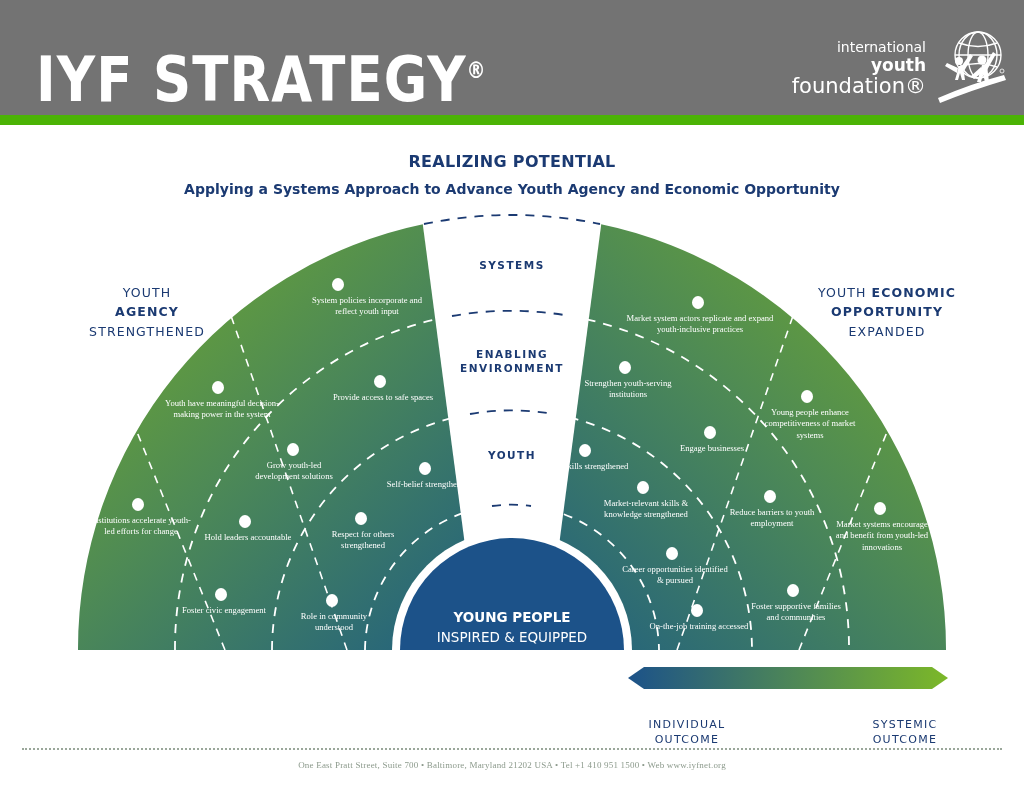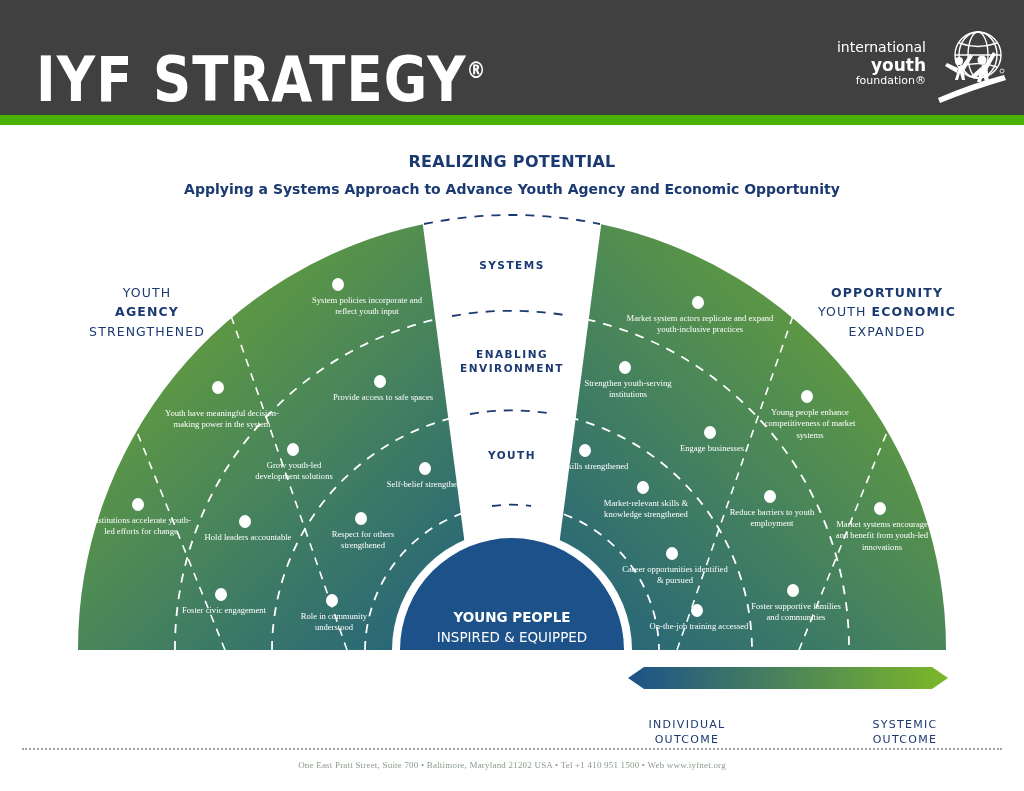--- a/index.html
+++ b/index.html
@@ -7,21 +7,21 @@
   body {
     font-family: "Liberation Sans", sans-serif;
     background:#ffffff;
     position:relative;
     overflow:hidden;
   }
 
   
   #header {
     position:absolute; left:0; top:0; width:1024px; height:115px;
-    background:#404040;
+    background:#737373;
   }
   #header-title {
     position:absolute; left:36px; top:48px;
     color:#ffffff;
     font-size:50px;
     font-weight:bold;
     font-family:"DejaVu Sans", sans-serif;
     letter-spacing:1px;
     line-height:1;
     transform:scaleX(1.06) scaleY(1.25);
@@ -33,21 +33,21 @@
     position:absolute; right:16px; top:26px;
     width:200px; height:80px;
   }
   #logo-text {
     position:absolute; right:82px; top:14px;
     text-align:right; color:#fff; line-height:1.12;
     font-family:"DejaVu Sans", sans-serif;
   }
   #logo-text .l1 { font-size:14px; }
   #logo-text .l2 { font-size:17px; font-weight:bold; }
-  #logo-text .l3 { font-size:11px; }
+  #logo-text .l3 { font-size:21px; }
   #logo-mark { position:absolute; right:0; top:2px; }
   #green-bar {
     position:absolute; left:0; top:115px; width:1024px; height:10px;
     background:#4bb305;
   }
 
   
   #main-title {
     position:absolute; left:0; top:152px; width:1024px;
     text-align:center; color:#1b3a72;
@@ -163,22 +163,22 @@
 
 <div id="main-title">REALIZING POTENTIAL</div>
 <div id="sub-title">Applying a Systems Approach to Advance Youth Agency and Economic Opportunity</div>
 
 <div class="side-label" id="label-left">
   <div>YOUTH</div>
   <div><b>AGENCY</b></div>
   <div>STRENGTHENED</div>
 </div>
 <div class="side-label" id="label-right">
+  <div><span>YOUTH </span><b>ECONOMIC</b></div>
   <div><b>OPPORTUNITY</b></div>
-  <div><span>YOUTH </span><b>ECONOMIC</b></div>
   <div>EXPANDED</div>
 </div>
 
 <div id="diagram">
   <svg width="1024" height="460" viewBox="0 0 1024 460">
     <defs>
       <linearGradient id="gradLeft" x1="0" y1="0" x2="1" y2="1">
         <stop offset="0%" stop-color="#74ac28"></stop>
         <stop offset="45%" stop-color="#4e8a55"></stop>
         <stop offset="100%" stop-color="#1d5c84"></stop>
@@ -248,21 +248,21 @@
     <div>ENABLING</div>
     <div>ENVIRONMENT</div>
   </div>
   <div class="ring-label" style="left:512px; top:238px; width:120px;">YOUTH</div>
 </div>
 
 <div id="nodes-layer">
     <div style="position: absolute; width: 12px; height: 13px; border-radius: 50%; background: rgb(255, 255, 255); left: 332px; top: 278px;"></div>
     <div class="node-label" style="left: 343px; top: 295px; width: 120px; margin-left: 24px;">System policies incorporate and reflect youth input</div>
     <div style="position: absolute; width: 12px; height: 13px; border-radius: 50%; background: rgb(255, 255, 255); left: 212px; top: 381px;"></div>
-    <div class="node-label" style="left: 222px; top: 408px; width: 116px;">Youth have meaningful decision-making power in the system</div>
+    <div class="node-label" style="left: 222px; top: 398px; width: 116px;">Youth have meaningful decision-making power in the system</div>
     <div style="position: absolute; width: 12px; height: 13px; border-radius: 50%; background: rgb(255, 255, 255); left: 374px; top: 375px;"></div>
     <div class="node-label" style="left: 383px; top: 392px; width: 102px;">Provide access to safe spaces</div>
     <div style="position: absolute; width: 12px; height: 13px; border-radius: 50%; background: rgb(255, 255, 255); left: 287px; top: 443px;"></div>
     <div class="node-label" style="left: 294px; top: 460px; width: 100px;">Grow youth-led development solutions</div>
     <div style="position: absolute; width: 12px; height: 13px; border-radius: 50%; background: rgb(255, 255, 255); left: 419px; top: 462px;"></div>
     <div class="node-label" style="left: 428px; top: 479px; width: 92px;">Self-belief strengthened</div>
     <div style="position: absolute; width: 12px; height: 13px; border-radius: 50%; background: rgb(255, 255, 255); left: 132px; top: 498px;"></div>
     <div class="node-label" style="left: 141px; top: 515px; width: 100px;">Institutions accelerate youth-led efforts for change</div>
     <div style="position: absolute; width: 12px; height: 13px; border-radius: 50%; background: rgb(255, 255, 255); left: 239px; top: 515px;"></div>
     <div class="node-label" style="left: 248px; top: 532px; width: 92px;">Hold leaders accountable</div>

